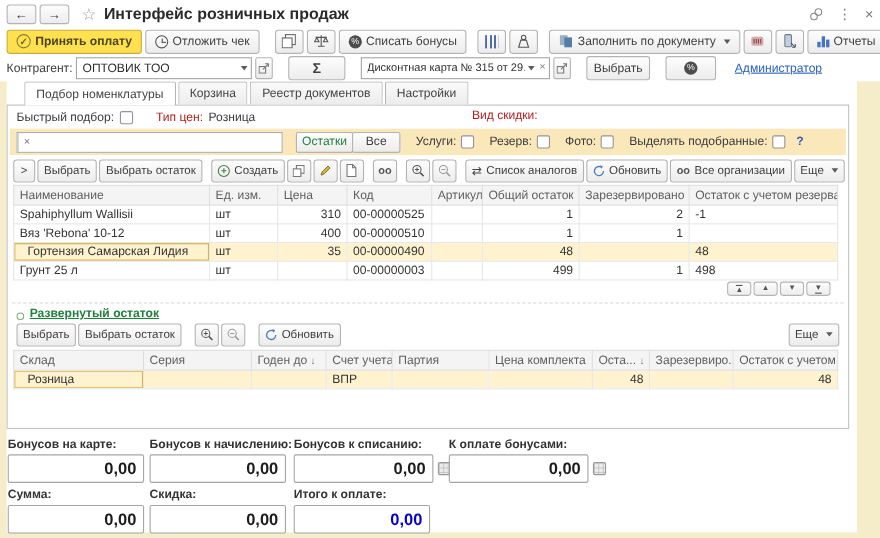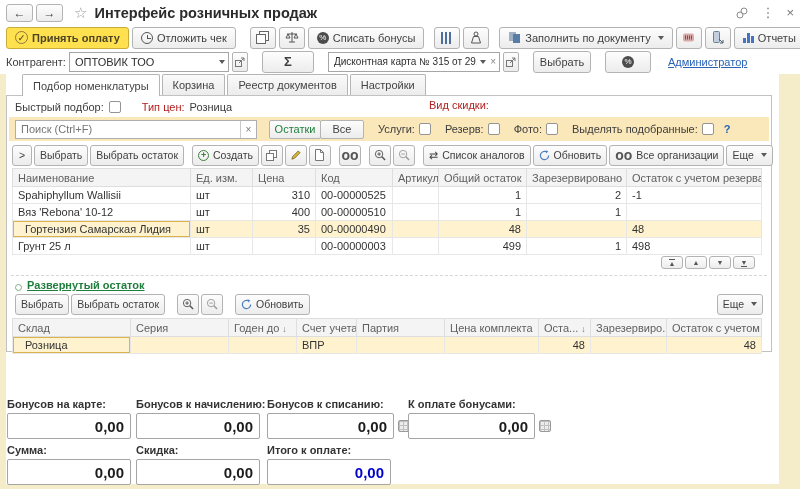--- a/index.html
+++ b/index.html
@@ -56,21 +56,21 @@
   .mini { width:16px; height:20px; padding:0; border-radius:2px; }
   #btn-sigma { width:52px; font-weight:bold; font-size:13px; }
   .linktext { color:#2a62b8; text-decoration:underline; margin-left:14px; }
 
   
   #tabs { position:absolute; top:74px; left:22px; display:flex; gap:2px; z-index:3; }
   .tab { height:21px; display:flex; align-items:center; padding:0 10px; border:1px solid #b5b5b5; border-bottom:none; border-radius:2px 2px 0 0; background:linear-gradient(#fafafa,#ececec); color:#444; }
   .tab.active { height:22px; background:#fff; z-index:4; }
 
   
-  #panel { position:absolute; top:95px; left:6px; width:766px; height:257px; border:1px solid #c2c2c2; background:#fff; z-index:2; }
+  #panel { position:absolute; top:95px; left:6px; width:766px; height:295px; border:1px solid #c2c2c2; background:#fff; z-index:2; }
   .quickrow { position:absolute; top:3px; left:8px; right:4px; height:16px; display:flex; align-items:center; gap:5px; }
   .redlbl { color:#b41e1e; }
   #discount-kind { position:absolute; left:414px; top:0; }
 
   .searchbar { position:absolute; top:21px; left:2px; right:2px; height:24px; background:#fbe8ba; display:flex; align-items:center; padding:0 6px; gap:4px; }
   .search { display:flex; align-items:center; height:19px; width:242px; background:#fff; border:1px solid #aeaeae; }
   .search input { flex:1; border:none; outline:none; font-family:inherit; font-size:11px; padding:0 5px; color:#9a9a9a; background:transparent; }
   .search .xbtn { width:16px; height:100%; border-left:1px solid #c9c9c9; display:flex; align-items:center; justify-content:center; color:#777; font-size:10px; }
   .seg { display:flex; margin-left:8px; }
   .seg .btn { height:19px; border-radius:2px; }
@@ -78,21 +78,21 @@
   #btn-rests { color:#1f7f3c; }
   .cbgroup { display:flex; align-items:center; gap:4px; margin-left:10px; }
   .bluehint { color:#2a62b8; font-weight:bold; margin-left:6px; }
 
   .toolbar { position:absolute; left:5px; right:4px; display:flex; align-items:center; gap:2px; font-size:10.5px; }
   #toolbar1 { top:48px; height:22px; }
   .toolbar .btn { height:21px; padding:0 5px; font-size:10.5px; }
   .toolbar .iconbtn { width:22px; padding:0; }
   .more-right { margin-left:auto; }
   .pluscirc { width:11px; height:11px; border:1px solid #3f7d3f; border-radius:50%; color:#3f7d3f; font-size:9px; font-weight:bold; display:inline-flex; align-items:center; justify-content:center; }
-  .oo { font-weight:bold; letter-spacing:0; color:#555; font-size:14px; }
+  .oo { font-weight:bold; letter-spacing:0; color:#555; font-size:10px; }
   .swap { color:#444; font-size:11px; }
 
   
   table { border-collapse:collapse; table-layout:fixed; position:absolute; left:5px; width:749px; background:#fff; }
   #tbl1 { top:72px; }
   #tbl2 { top:222px; }
   th { height:18px; background:#f4f4f4; color:#5f5f5f; font-weight:normal; text-align:left; padding:0 5px; border:1px solid #dedede; overflow:hidden; white-space:nowrap; }
   td { height:17px; padding:0 5px; border:1px solid #e7e7e7; overflow:hidden; white-space:nowrap; color:#333; }
   table { border:1px solid #cfcfcf; }
   .num { text-align:right; }
@@ -305,21 +305,20 @@
   <div class="quickrow">
     <span>Быстрый подбор:</span>
     <input type="checkbox" class="chk" style="">
     <span class="redlbl" style="margin-left:16px;">Тип цен:</span>
     <span>Розница</span>
     <span class="redlbl" id="discount-kind">Вид скидки:</span>
   </div>
 
   <div class="searchbar">
     <div class="search">
-      <input placeholder="Поиск (Ctrl+F)" style="">
       <span class="xbtn">×</span>
     </div>
     <div class="seg">
       <div class="btn" id="btn-rests" style="width:52px;">
           <span>Остатки</span>
         </div>
       <div class="btn" style="width:44px;">
           <span>Все</span>
         </div>
     </div>

